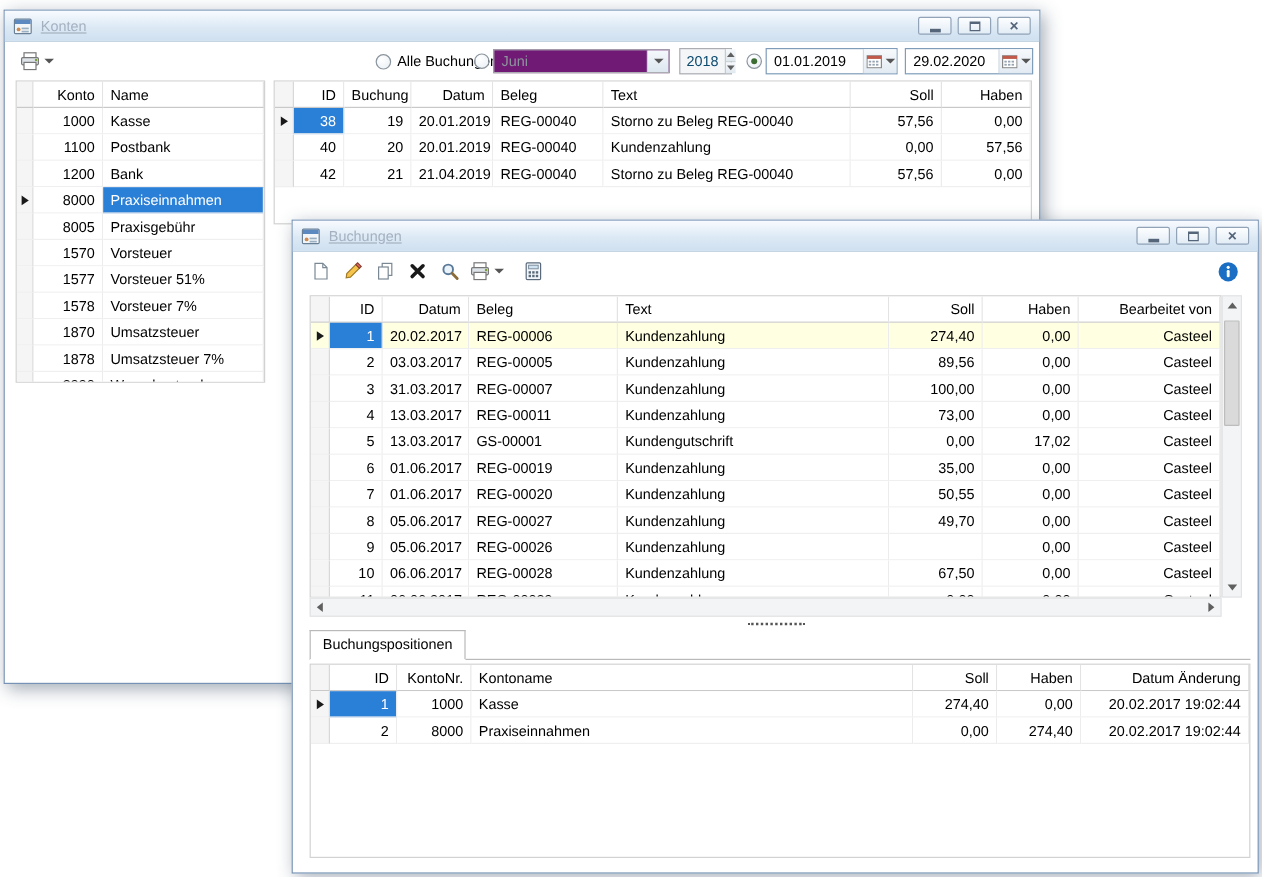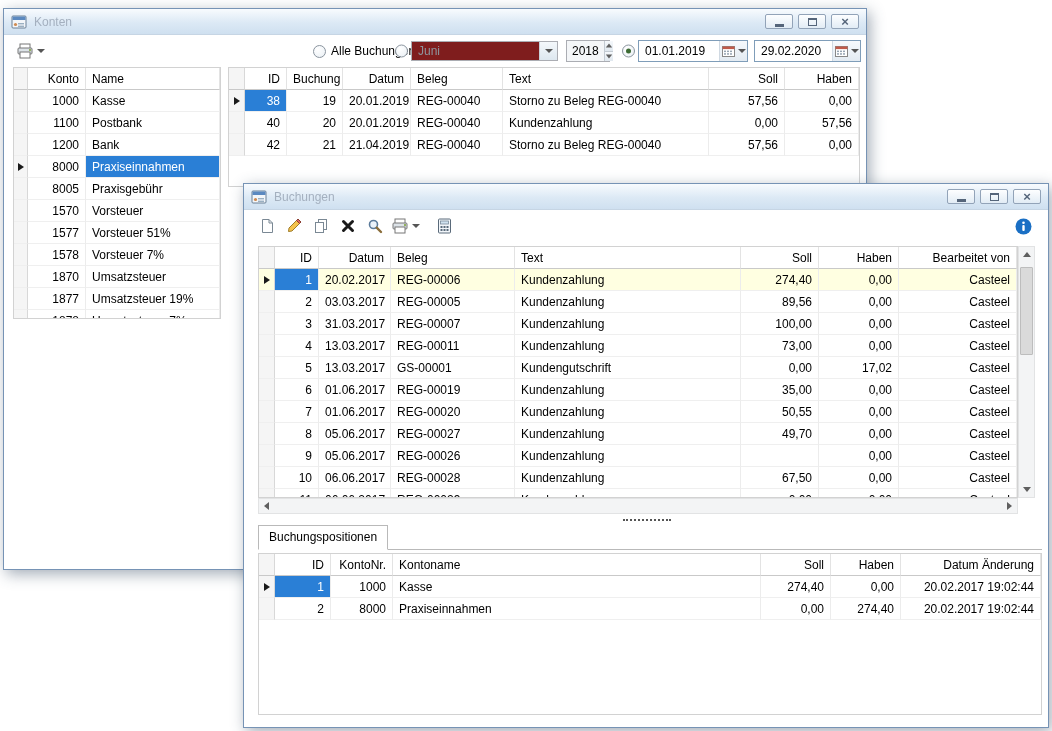--- a/index.html
+++ b/index.html
@@ -9,48 +9,48 @@
 
   
   .window { position:absolute; background:#fff; border:1px solid #7693b5; box-shadow:3px 4px 14px rgba(50,70,95,.45); }
   #win-konten   { left:3px;   top:8px;   width:864px; height:562px; z-index:1; }
   #win-buchungen{ left:243px; top:183px; width:806px; height:545px; z-index:2; }
 
   .titlebar { position:absolute; left:0; top:0; right:0; height:26px;
               background:linear-gradient(#f8fbfe,#dce9f5 55%,#cfe0f0);
               border-bottom:1px solid #c6d5e4; display:flex; align-items:center; padding:0 5px; }
   .appicon { display:inline-flex; width:16px; height:16px; margin:0 2px; }
-  .title { flex:1; margin-left:5px; color:#a4b0bf; }
+  .title { flex:1; margin-left:5px; color:#a4b0bf;text-decoration:underline; }
   .capbtns { display:flex; gap:5px; margin-right:2px; }
   .capbtn { width:28px; height:15px; border:1px solid #92a3b8; border-radius:2px;
             background:linear-gradient(#fdfeff,#e2ecf5); display:flex; align-items:center; justify-content:center; }
   .glyph-min { width:9px; height:3px; background:#55657a; margin-top:7px; }
   .glyph-max { width:9px; height:8px; border:1px solid #55657a; border-top-width:2px; }
   .glyph-close { color:#55657a; font-size:13px; font-weight:bold; line-height:13px; }
 
   .toolbar { position:absolute; left:0; top:26px; right:0; height:32px; display:flex; align-items:center; padding:0 12px; }
   .tbtn { display:inline-flex; align-items:center; justify-content:center; height:24px; min-width:22px; margin-right:5px; }
   .tbtn.gap { margin-left:8px; }
   .tbtn.right { margin-left:auto; margin-right:2px; }
   .caret { display:inline-block; width:0; height:0; border-left:4px solid transparent; border-right:4px solid transparent;
            border-top:4px solid #555; margin-left:3px; }
 
   
   .ctrl { position:absolute; top:50%; transform:translateY(-50%); display:flex; align-items:center; }
   .rb { width:13px; height:13px; border:1px solid #8a949e; border-radius:50%;
         background:radial-gradient(circle at 35% 30%,#ffffff,#e9eff4); display:inline-block; position:relative; }
   .rb.checked::after { content:""; position:absolute; left:3px; top:3px; width:5px; height:5px; border-radius:50%; background:#3c6b33; }
   .rlbl { margin-left:5px; white-space:nowrap; }
-  .combo { height:20px; border:1px solid #abadb3; background:#7f1d1d; }
+  .combo { height:20px; border:1px solid #abadb3; background:#701a75; }
   .combo .ctext { flex:1; padding:0 6px; color:#8d949c; }
   .combo .cbtn { width:18px; align-self:stretch; border-left:1px solid #c8d0d8;
                  background:linear-gradient(#f4f8fb,#dde7ef); display:flex; align-items:center; justify-content:center; }
   .combo .cbtn .caret { margin-left:0; }
   .spinner { height:22px; border:1px solid #abadb3; background:#f4f6f8; }
-  .spinner .stext { flex:1; padding:0 5px; color:#000000; }
+  .spinner .stext { flex:1; padding:0 5px; color:#0c4a6e; }
   .spinner .sbtns { width:15px; align-self:stretch; display:flex; flex-direction:column; border-left:1px solid #c4cbd2; }
   .spinner .sarr { flex:1; display:flex; align-items:center; justify-content:center;
                    background:linear-gradient(#f6f9fc,#e0e8ef); border-bottom:1px solid #c4cbd2; }
   .spinner .sarr:last-child { border-bottom:none; }
   .datebox { height:22px; border:1px solid #7f9db9; background:#fff; }
   .datebox .dtext { flex:1; padding:0 6px; }
   .datebox .dbtn { width:28px; align-self:stretch; border-left:1px solid #d0d9e2;
                    background:linear-gradient(#f6f9fc,#e3ebf2); display:flex; align-items:center; justify-content:center; }
 
   
@@ -266,25 +266,20 @@
             <td>1578</td>
             <td>Vorsteuer 7%</td>
           </tr>
           <tr>
             <td class="mk"></td>
             <td>1870</td>
             <td>Umsatzsteuer</td>
           </tr>
           <tr>
             <td class="mk"></td>
-            <td>1877</td>
-            <td>Umsatzsteuer 19%</td>
-          </tr>
-          <tr>
-            <td class="mk"></td>
             <td>1878</td>
             <td>Umsatzsteuer 7%</td>
           </tr>
           <tr>
             <td class="mk"></td>
             <td>3990</td>
             <td>Warenbestand</td>
           </tr>
         </tbody>
     </table>

